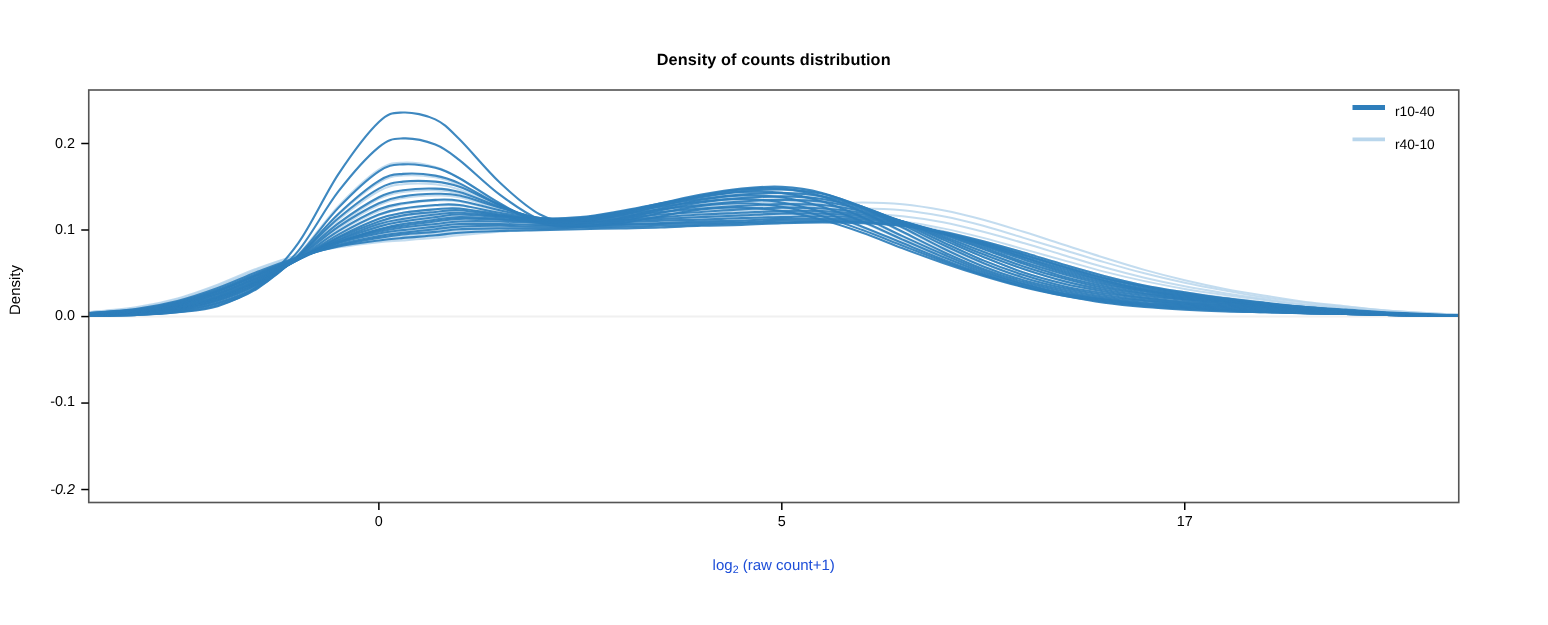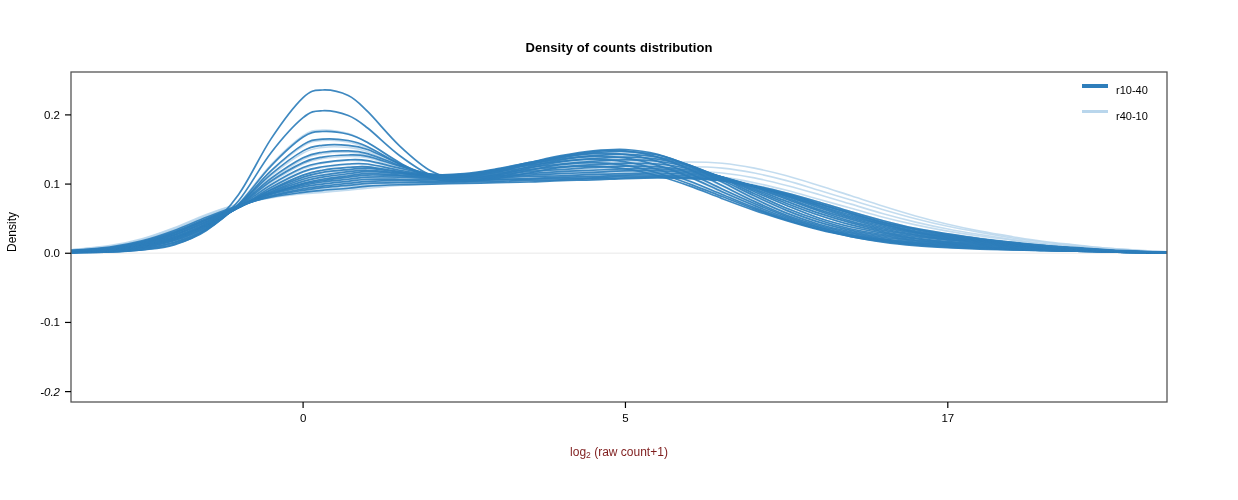--- a/index.html
+++ b/index.html
@@ -32,21 +32,21 @@
     color: #000000;
     letter-spacing: 0.1px;
   }
   .xlabel {
     position: absolute;
     left: 0;
     top: 425px;
     width: 1238px;
     text-align: center;
     font-size: 12px;
-    color: #7f1d1d;
+    color: #1d4ed8;
   }
   .xlabel sub {
     font-size: 8.5px;
     vertical-align: baseline;
     position: relative;
     top: 2px;
   }
   .ylabel {
     position: absolute;
     left: -28px;

